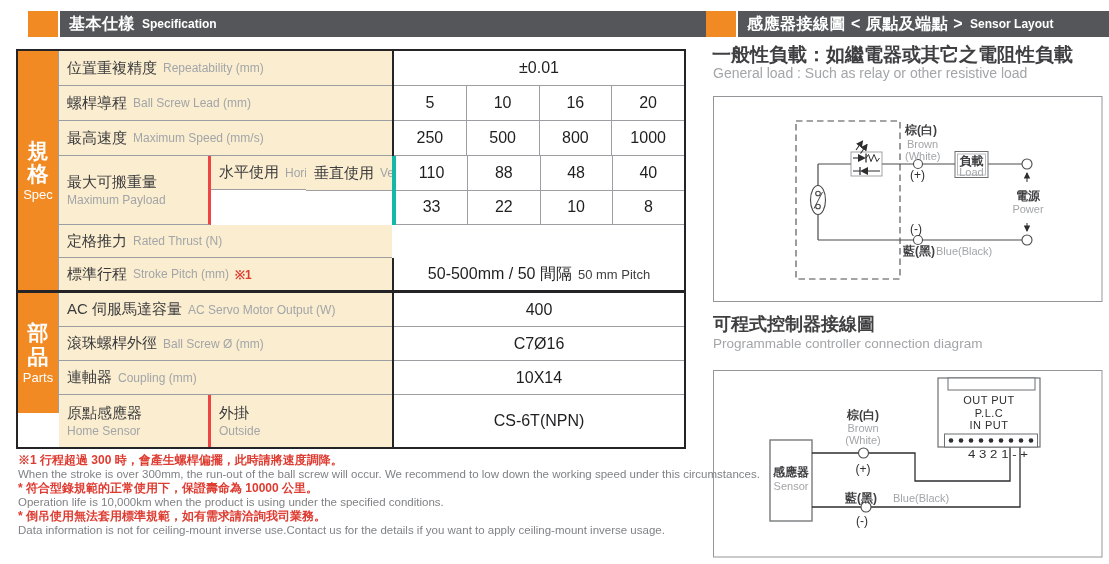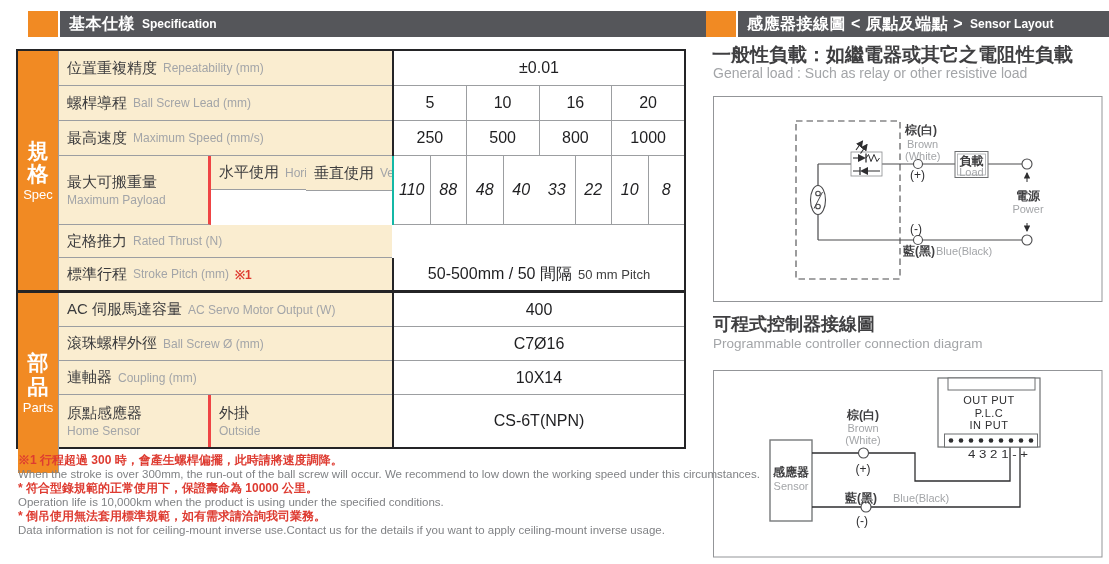--- a/index.html
+++ b/index.html
@@ -26,21 +26,21 @@
   }
   .oblock{
     position:absolute;left:0;width:41px;background:#F18A23;
     border-right:1px solid #9C9EA1;box-sizing:border-box;
     display:flex;flex-direction:column;align-items:center;justify-content:center;
     color:#fff;
   }
   .oblock .vzh{width:22px;font-size:21px;line-height:1.1;font-weight:bold;word-break:break-all;text-align:center;}
   .oblock .ven{font-size:13px;margin-top:2px;}
   #oblock-spec{top:0;height:239px;}
-  #oblock-parts{top:242px;height:180px;}
+  #oblock-parts{top:242px;height:120px;}
   .section-divider{position:absolute;left:0;top:239px;width:100%;height:3px;background:#242426;}
 
   .rows{margin-left:41px;}
   .trow{display:flex;box-sizing:border-box;}
   .cell{box-sizing:border-box;border-bottom:1px solid #9C9EA1;}
   .lab{
     background:#FAEDD0;display:flex;align-items:center;gap:6px;
     padding-left:8px;overflow:hidden;white-space:nowrap;
   }
   .lab .zh{font-size:15px;color:#3C3C3E;}
@@ -56,21 +56,21 @@
     font-size:16px;color:#1F1F21;box-sizing:border-box;
     border-bottom:1px solid #9C9EA1;border-right:1px solid #9C9EA1;
   }
   .vcell:last-child{border-right:none;}
   .vspan{flex:1;display:flex;align-items:center;justify-content:center;gap:6px;
     font-size:16px;color:#1F1F21;box-sizing:border-box;border-bottom:1px solid #9C9EA1;}
   .vspan .sub{font-size:13px;color:#404040;}
   .trow.last .cell,.trow.last .vcell,.trow.last .vspan{border-bottom:none;}
   .payload-right{width:181px;display:flex;flex-direction:row;}
   .payload-right .lab{border-bottom:1px solid #9C9EA1;}
-  .payload-vals{flex:1;display:flex;flex-direction:row;border-left:2px solid #14b8a6;font-style:italic;}
+  .payload-vals{flex:1;display:flex;flex-direction:column;border-left:4px solid #14b8a6;}
   .payload-vals .sub-r{display:flex;flex:1;}
 
   
   .footnotes{position:absolute;left:18px;top:453px;width:676px;}
   .fn{line-height:14px;white-space:nowrap;}
   .fn.red{font-size:12px;color:#DE3B31;font-weight:bold;}
   .fn.gray{font-size:11.5px;color:#808285;transform-origin:left;}
 
   
   .rtitle-zh{position:absolute;color:#3F3F41;font-weight:bold;white-space:nowrap;}

